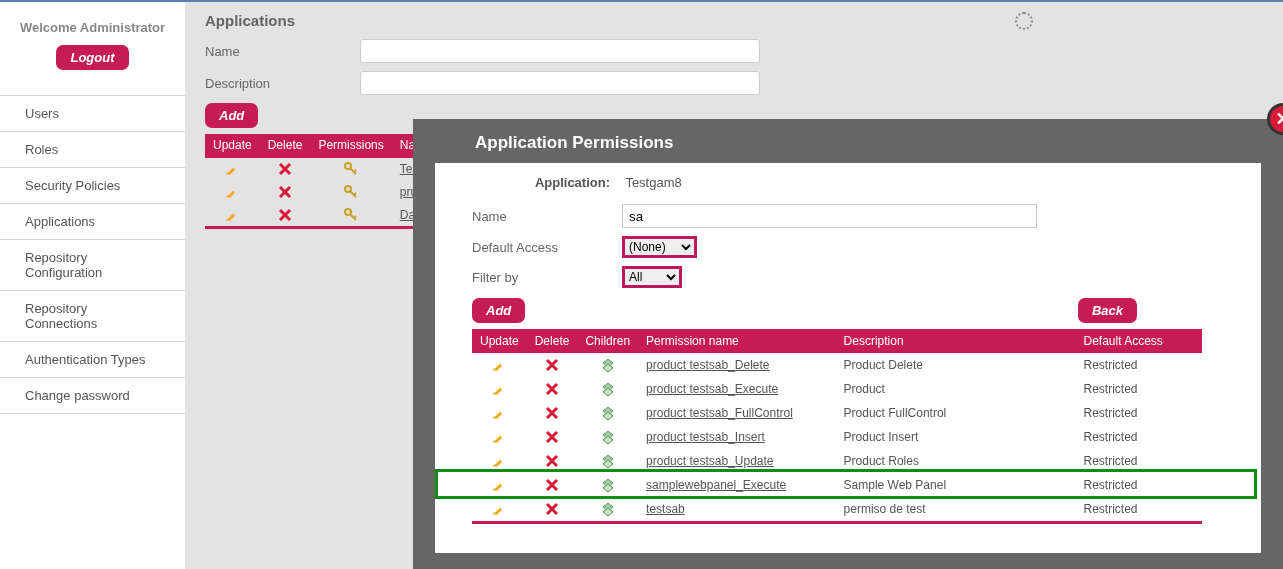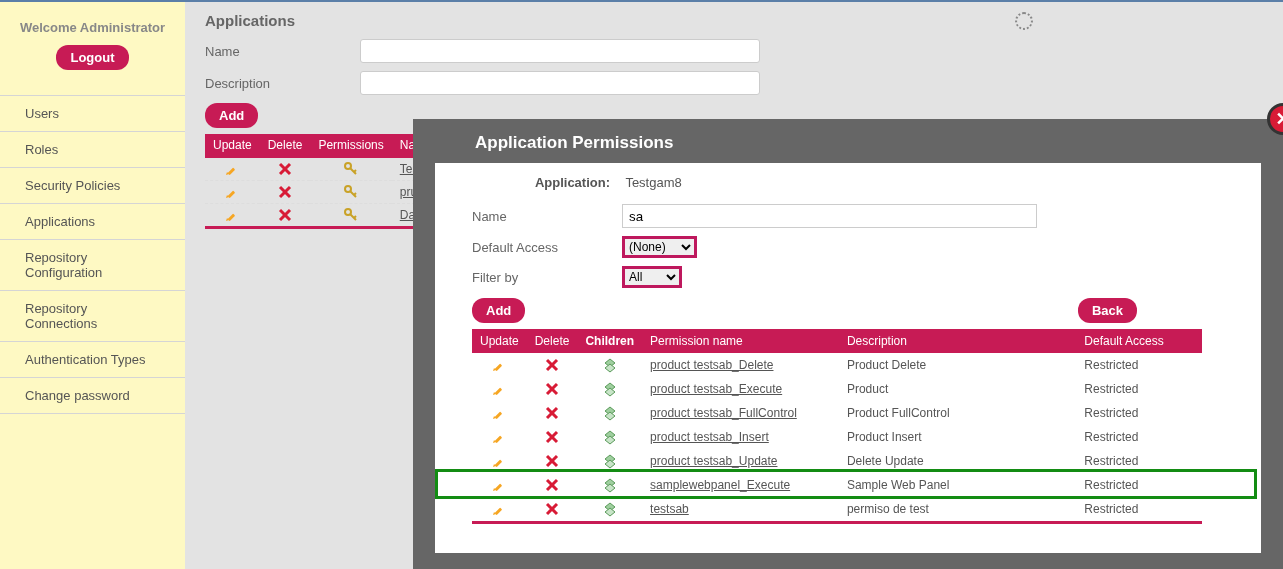--- a/index.html
+++ b/index.html
@@ -11,42 +11,43 @@
     color: #555;
     width: 1283px;
     height: 569px;
     overflow: hidden;
     position: relative;
     border-top: 2px solid #5b7fa8;
   }
   .layout { display: flex; height: 100%; }
   .sidebar {
     width: 185px;
-    background: #fef9c3;
+    background: #ffffff;
     padding: 18px 0 0 0;
     flex-shrink: 0;
   }
   .welcome {
     text-align: center;
     color: #888;
     font-size: 13px;
     margin-bottom: 10px;
     font-weight: bold;
   }
   .logout-wrap { text-align: center; margin-bottom: 25px; }
   .btn {
     display: inline-block;
     background: #c71b55;
     color: #fff;
     border: none;
-    border-radius: 12px;
+    border-radius: 7px;
     padding: 5px 14px;
     font-size: 13px;
     cursor: pointer;
     font-weight: bold;
+    font-style: italic;
   }
   .nav-item {
     padding: 10px 25px;
     border-bottom: 1px solid #d5d5d5;
     color: #555;
     cursor: pointer;
     font-size: 13px;
   }
   .nav-item:first-child { border-top: 1px solid #d5d5d5; }
   .main {
@@ -340,21 +341,21 @@
     </div>
     <div class="btn-row">
       <button class="btn">Add</button>
       <button class="btn">Back</button>
     </div>
     <table class="perm-grid">
       <thead>
           <tr id="perm-head">
             <th style="width: 50px;">Update</th>
             <th style="width: 45px;">Delete</th>
-            <th style="width: 55px; font-weight: bold;">Children</th>
+            <th style="width: 55px;">Children</th>
             <th style="width: 200px;">Permission name</th>
             <th style="width: 250px;">Description</th>
             <th style="width: 130px;">Default Access</th>
           </tr>
         </thead>
       <tbody id="perm-body">
           <tr>
             <td class="icon-cell">
               <svg width="16" height="16">
                 <use href="#pencil"></use>
@@ -444,21 +445,21 @@
               <svg width="16" height="16">
                 <use href="#cross"></use>
               </svg>
             </td>
             <td class="icon-cell">
               <svg width="16" height="16">
                 <use href="#children"></use>
               </svg>
             </td>
             <td><span class="link">product testsab_Update</span></td>
-            <td>Delete Update</td>
+            <td>Product Roles</td>
             <td>Restricted</td>
           </tr>
           <tr>
             <td class="icon-cell">
               <svg width="16" height="16">
                 <use href="#pencil"></use>
               </svg>
             </td>
             <td class="icon-cell">
               <svg width="16" height="16">

